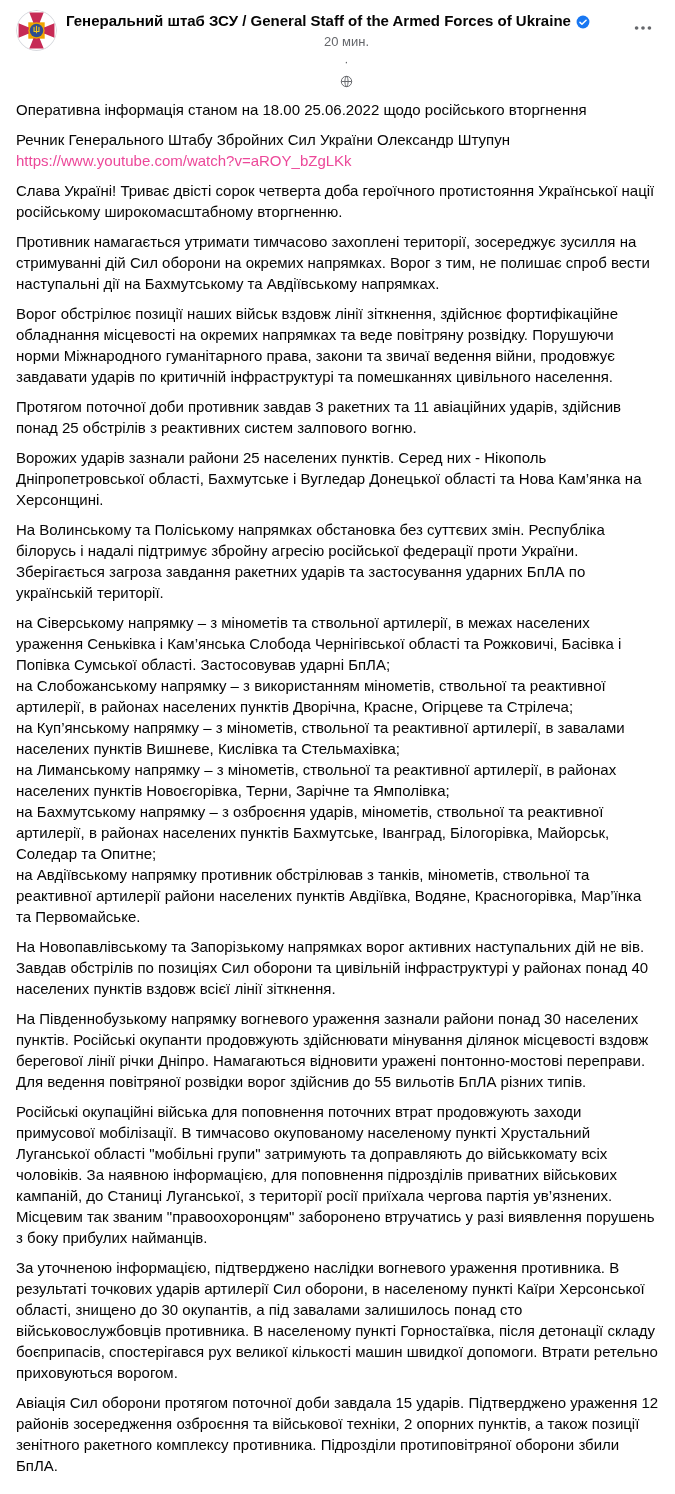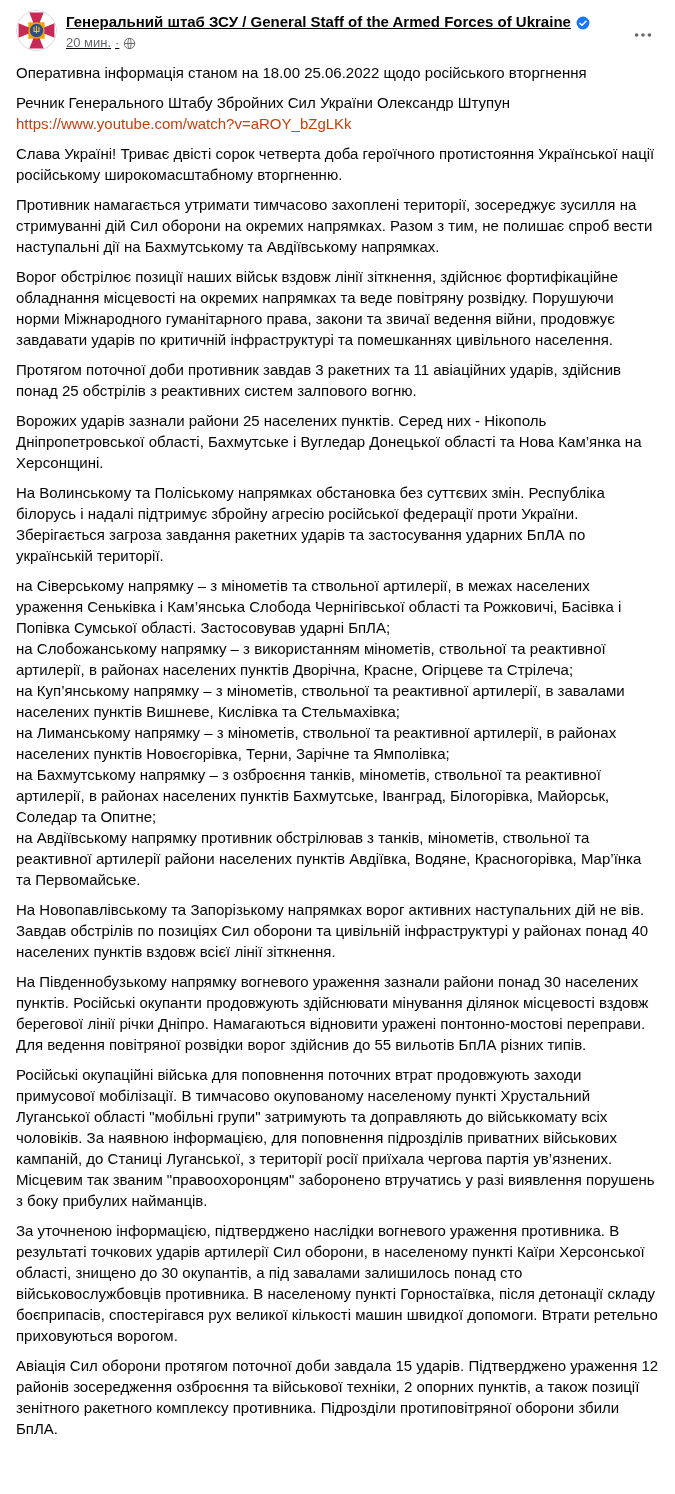--- a/index.html
+++ b/index.html
@@ -14,22 +14,21 @@
   }
   .post {
     background: #ffffff;
     padding: 10px 16px 6px 16px;
     box-sizing: border-box;
     width: 675px;
   }
   
   .header {
     display: flex;
-    align-items: flex-end;
-    text-decoration: underline;
+    align-items: flex-start;
   }
   .avatar-wrap {
     width: 41px;
     height: 41px;
     flex: 0 0 41px;
     border-radius: 50%;
     overflow: hidden;
     cursor: pointer;
   }
   .header-info {
@@ -57,20 +56,21 @@
     margin-top: 1px;
   }
   .meta-row {
     display: flex;
     align-items: center;
     gap: 4px;
     margin-top: 3px;
     font-size: 13px;
     line-height: 16px;
     color: #65676b;
+    flex-direction: column;
   }
   .meta-row .timestamp { cursor: pointer; }
   .meta-row .sep { color: #65676b; }
   .menu-btn {
     flex: 0 0 auto;
     width: 32px;
     height: 32px;
     border: none;
     background: transparent;
     border-radius: 50%;
@@ -86,21 +86,21 @@
     margin-top: 11px;
     font-size: 15px;
     line-height: 21px;
     color: #050505;
     letter-spacing: 0;
   }
   .para { margin: 0 0 9px 0; }
   .para:last-child { margin-bottom: 2px; }
   .post-line { }
   .post-link {
-    color: #c2410c;
+    color: #ec4899;
     text-decoration: none;
     display: inline-block;
     word-break: break-all;
   }
 </style>
 </head>
 <body>
 
 <div class="post">
 
@@ -154,40 +154,40 @@
 
   <div class="body-text">
       <div class="para">
         <div class="post-line">Оперативна інформація станом на 18.00 25.06.2022 щодо російського вторгнення</div>
       </div>
       <div class="para"><div class="post-line">Речник Генерального Штабу Збройних Сил України Олександр Штупун</div><a class="post-link" href="#">https://www.youtube.com/watch?v=aROY_bZgLKk</a></div>
       <div class="para">
         <div class="post-line">Слава Україні! Триває двісті сорок четверта доба героїчного протистояння Української нації російському широкомасштабному вторгненню.</div>
       </div>
       <div class="para">
-        <div class="post-line">Противник намагається утримати тимчасово захоплені території, зосереджує зусилля на стримуванні дій Сил оборони на окремих напрямках. Разом з тим, не полишає спроб вести наступальні дії на Бахмутському та Авдіївському напрямках.</div>
+        <div class="post-line">Противник намагається утримати тимчасово захоплені території, зосереджує зусилля на стримуванні дій Сил оборони на окремих напрямках. Ворог з тим, не полишає спроб вести наступальні дії на Бахмутському та Авдіївському напрямках.</div>
       </div>
       <div class="para">
         <div class="post-line">Ворог обстрілює позиції наших військ вздовж лінії зіткнення, здійснює фортифікаційне обладнання місцевості на окремих напрямках та веде повітряну розвідку. Порушуючи норми Міжнародного гуманітарного права, закони та звичаї ведення війни, продовжує завдавати ударів по критичній інфраструктурі та помешканнях цивільного населення.</div>
       </div>
       <div class="para">
         <div class="post-line">Протягом поточної доби противник завдав 3 ракетних та 11 авіаційних ударів, здійснив понад 25 обстрілів з реактивних систем залпового вогню.</div>
       </div>
       <div class="para">
         <div class="post-line">Ворожих ударів зазнали райони 25 населених пунктів. Серед них - Нікополь Дніпропетровської області, Бахмутське і Вугледар Донецької області та Нова Кам’янка на Херсонщині.</div>
       </div>
       <div class="para">
         <div class="post-line">На Волинському та Поліському напрямках обстановка без суттєвих змін. Республіка білорусь і надалі підтримує збройну агресію російської федерації проти України. Зберігається загроза завдання ракетних ударів та застосування ударних БпЛА по українській території.</div>
       </div>
       <div class="para">
         <div class="post-line">на Сіверському напрямку – з мінометів та ствольної артилерії, в межах населених ураження Сеньківка і Кам’янська Слобода Чернігівської області та Рожковичі, Басівка і Попівка Сумської області. Застосовував ударні БпЛА;</div>
         <div class="post-line">на Слобожанському напрямку – з використанням мінометів, ствольної та реактивної артилерії, в районах населених пунктів Дворічна, Красне, Огірцеве та Стрілеча;</div>
         <div class="post-line">на Куп’янському напрямку – з мінометів, ствольної та реактивної артилерії, в завалами населених пунктів Вишневе, Кислівка та Стельмахівка;</div>
         <div class="post-line">на Лиманському напрямку – з мінометів, ствольної та реактивної артилерії, в районах населених пунктів Новоєгорівка, Терни, Зарічне та Ямполівка;</div>
-        <div class="post-line">на Бахмутському напрямку – з озброєння танків, мінометів, ствольної та реактивної артилерії, в районах населених пунктів Бахмутське, Іванград, Білогорівка, Майорськ, Соледар та Опитне;</div>
+        <div class="post-line">на Бахмутському напрямку – з озброєння ударів, мінометів, ствольної та реактивної артилерії, в районах населених пунктів Бахмутське, Іванград, Білогорівка, Майорськ, Соледар та Опитне;</div>
         <div class="post-line">на Авдіївському напрямку противник обстрілював з танків, мінометів, ствольної та реактивної артилерії райони населених пунктів Авдіївка, Водяне, Красногорівка, Мар’їнка та Первомайське.</div>
       </div>
       <div class="para">
         <div class="post-line">На Новопавлівському та Запорізькому напрямках ворог активних наступальних дій не вів. Завдав обстрілів по позиціях Сил оборони та цивільній інфраструктурі у районах понад 40 населених пунктів вздовж всієї лінії зіткнення.</div>
       </div>
       <div class="para">
         <div class="post-line">На Південнобузькому напрямку вогневого ураження зазнали райони понад 30 населених пунктів. Російські окупанти продовжують здійснювати мінування ділянок місцевості вздовж берегової лінії річки Дніпро. Намагаються відновити уражені понтонно-мостові переправи. Для ведення повітряної розвідки ворог здійснив до 55 вильотів БпЛА різних типів.</div>
       </div>
       <div class="para">
         <div class="post-line">Російські окупаційні війська для поповнення поточних втрат продовжують заходи примусової мобілізації. В тимчасово окупованому населеному пункті Хрустальний Луганської області "мобільні групи" затримують та доправляють до військкомату всіх чоловіків. За наявною інформацією, для поповнення підрозділів приватних військових кампаній, до Станиці Луганської, з території росії приїхала чергова партія ув’язнених. Місцевим так званим "правоохоронцям" заборонено втручатись у разі виявлення порушень з боку прибулих найманців.</div>

